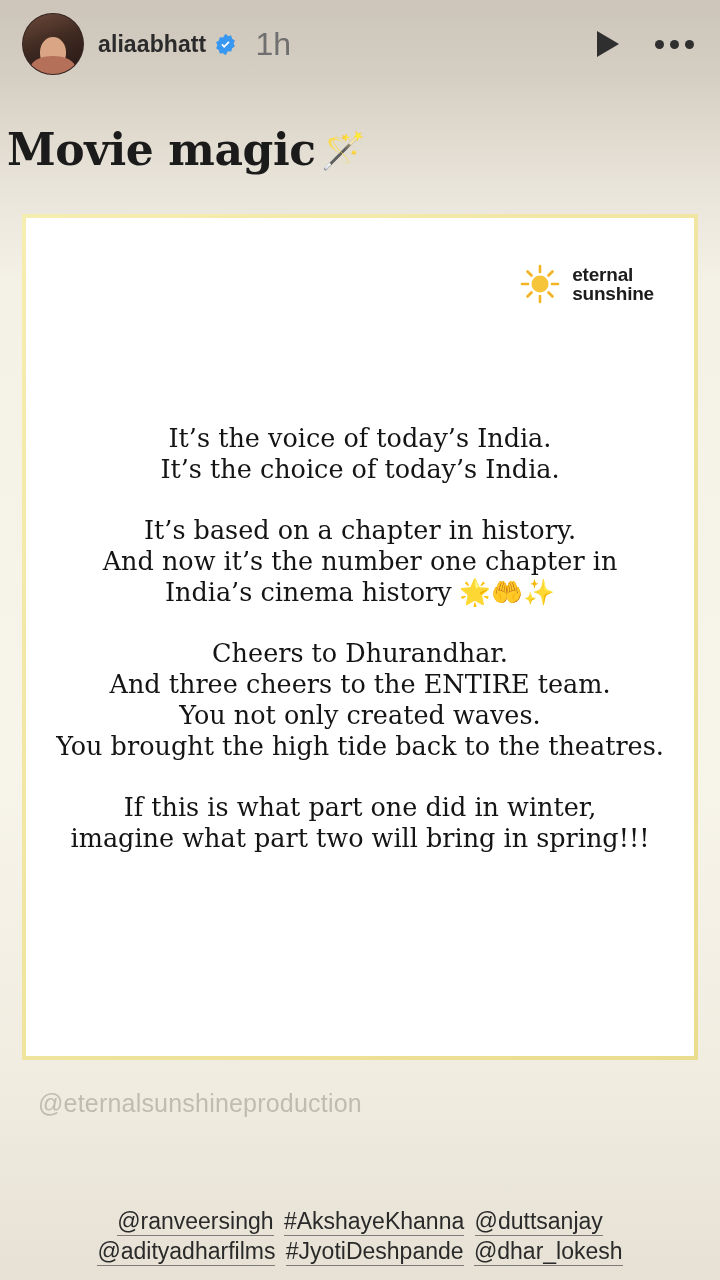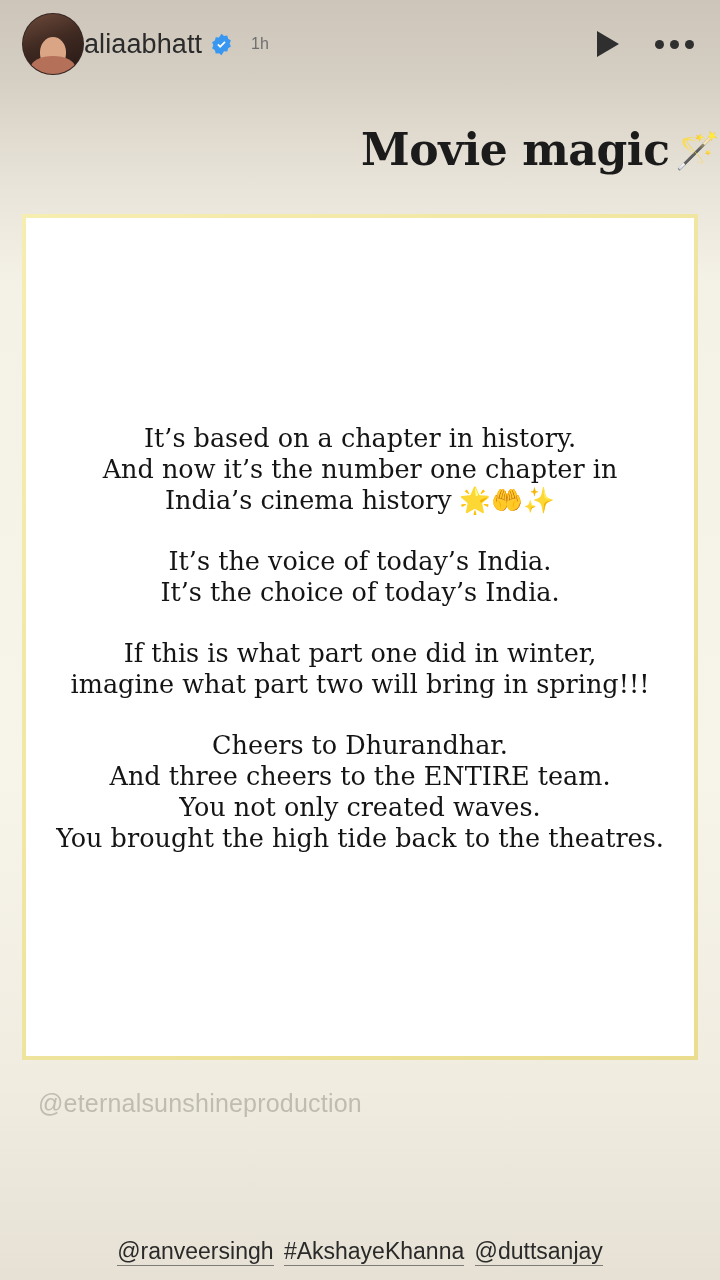--- a/index.html
+++ b/index.html
@@ -47,35 +47,36 @@
   }
   .avatar .body {
     position: absolute;
     left: 50%; bottom: -4px;
     width: 44px; height: 22px;
     transform: translateX(-50%);
     border-radius: 50% 50% 0 0;
     background: #b5705a;
   }
   .username {
-    font-size: 27px;
-    font-weight: 400;
+    margin-left: 14px;
+    font-size: 23px;
+    font-weight: 700;
     color: #2b2b2b;
     letter-spacing: 0.1px;
     font-family: "Liberation Sans", sans-serif;
   }
   .verified {
     margin-left: 8px;
     width: 23px; height: 23px;
     flex: 0 0 auto;
     display: inline-block;
   }
   .timestamp {
     margin-left: 18px;
-    font-size: 16px;
+    font-size: 32px;
     color: #6f6f6f;
   }
   .header-spacer { flex: 1 1 auto; }
   .play-btn {
     width: 34px; height: 34px;
     margin-right: 30px;
     display: flex; align-items: center; justify-content: center;
   }
   .play-tri {
     width: 0; height: 0;
@@ -93,21 +94,21 @@
     width: 9px; height: 9px;
     border-radius: 50%;
     background: #2f2f2f;
   }
 
   
   .headline {
     position: absolute;
     top: 124px;
     left: 7px; right: 0;
-    text-align: right;
+    text-align: left;
     font-family: "DejaVu Serif", serif;
     font-weight: 700;
     font-size: 44px;
     color: #1b1b1b;
     letter-spacing: -0.4px;
   }
   .headline .wand {
     font-size: 36px;
     margin-left: 6px;
     vertical-align: 2px;
@@ -232,39 +233,65 @@
   </div>
 </div>
 
 <div class="headline">
   <span>Movie magic</span><span class="wand">🪄</span>
 </div>
 
 <div class="card-wrap">
   <div class="card">
 
+    <div class="brand">
+      <span class="sun">
+        <svg viewBox="0 0 44 44" width="44" height="44" aria-hidden="true">
+          <g stroke="#f4b323" stroke-width="2.6" stroke-linecap="round">
+            <line x1="22" y1="4" x2="22" y2="10"></line>
+            <line x1="22" y1="34" x2="22" y2="40"></line>
+            <line x1="4" y1="22" x2="10" y2="22"></line>
+            <line x1="34" y1="22" x2="40" y2="22"></line>
+            <line x1="9.5" y1="9.5" x2="13.5" y2="13.5"></line>
+            <line x1="30.5" y1="30.5" x2="34.5" y2="34.5"></line>
+            <line x1="34.5" y1="9.5" x2="30.5" y2="13.5"></line>
+            <line x1="13.5" y1="30.5" x2="9.5" y2="34.5"></line>
+          </g>
+          <circle cx="22" cy="22" r="8.5" fill="#f7c53a"></circle>
+        </svg>
+      </span>
+      <span class="brand-text">
+        <span>eternal</span><br>
+        <span>sunshine</span>
+      </span>
+    </div>
 
     <div class="card-body">
+      <div class="para" style="white-space:pre-line">It’s the voice of today’s India.
+It’s the choice of today’s India.</div>
       <div class="para" style="white-space:pre-line">It’s based on a chapter in history.
 And now it’s the number one chapter in
 India’s cinema history 🌟🤲✨</div>
-      <div class="para" style="white-space:pre-line">It’s the voice of today’s India.
-It’s the choice of today’s India.</div>
-      <div class="para" style="white-space:pre-line">If this is what part one did in winter,
-imagine what part two will bring in spring!!!</div>
       <div class="para" style="white-space:pre-line">Cheers to Dhurandhar.
 And three cheers to the ENTIRE team.
 You not only created waves.
 You brought the high tide back to the theatres.</div>
+      <div class="para" style="white-space:pre-line">If this is what part one did in winter,
+imagine what part two will bring in spring!!!</div>
     </div>
 
   </div>
 </div>
 
 <div class="watermark">@eternalsunshineproduction</div>
 
 <div class="mentions">
   <div class="line">
     <span class="tag">@ranveersingh</span>
     <span class="tag">#AkshayeKhanna</span>
     <span class="tag">@duttsanjay</span>
   </div>
+  <div class="line">
+    <span class="tag">@adityadharfilms</span>
+    <span class="tag">#JyotiDeshpande</span>
+    <span class="tag">@dhar_lokesh</span>
+  </div>
 </div>
 
 </body></html>

